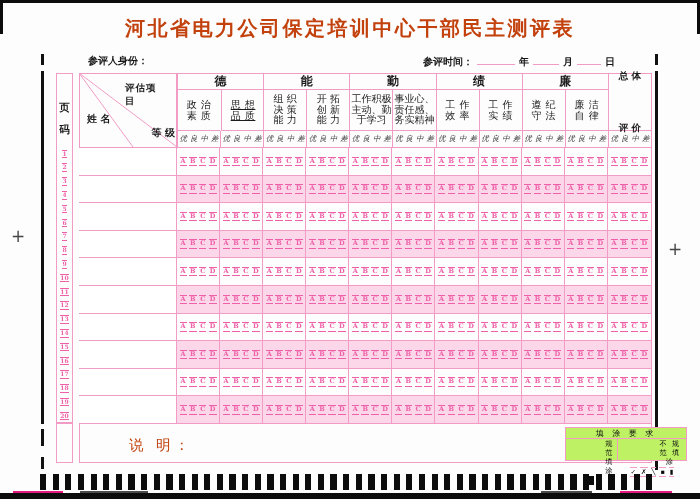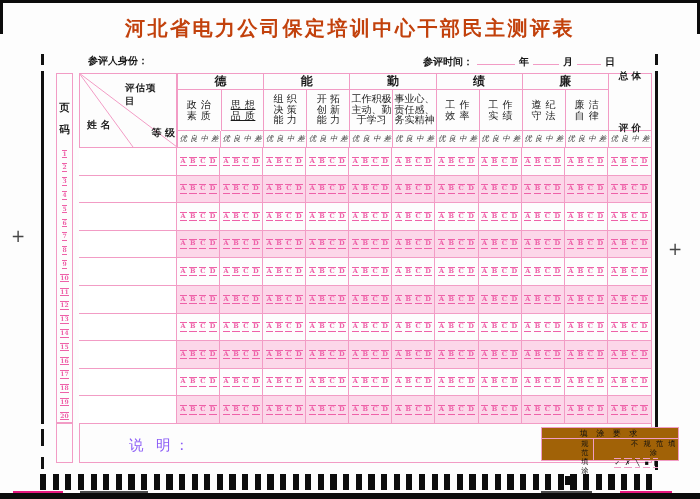--- a/index.html
+++ b/index.html
@@ -37,21 +37,21 @@
   .page-col { position:absolute; left:0; top:0; width:17px; height:350px; border:1px solid var(--line); }
   .page-col-foot { position:absolute; left:0; top:350px; width:17px; height:40px; border:1px solid var(--line); }
   .pc-label { margin-top:22px; text-align:center; font-size:10.5px; font-weight:700; line-height:22px; color:#1c1c1c; }
   .page-nums { position:absolute; left:0; top:74px; width:17px; height:276px; display:flex; flex-direction:column; }
   .pn { flex:1; display:flex; align-items:center; justify-content:center; }
   .pn .ob { font-size:6px; line-height:6.5px; padding:0 0.5px; }
 
   .corner { position:absolute; left:23px; top:0; width:98px; height:74px; border-right:1px solid var(--line); }
   .corner svg { position:absolute; left:0; top:0; }
   .c-top { position:absolute; right:11px; top:9px; font-size:9.5px; font-weight:700; letter-spacing:1px;margin-left:46px; }
-  .c-bl { position:absolute; left:8px; bottom:15px; font-size:10px; font-weight:700; }
+  .c-bl { position:absolute; left:8px; bottom:21px; font-size:10px; font-weight:700; }
   .c-br { position:absolute; right:1px; bottom:7px; font-size:10px; font-weight:700; }
 
   .cat { position:absolute; top:0; height:17px; border-left:1px solid var(--line); border-bottom:1px solid var(--line);
          display:flex; align-items:center; justify-content:center; font-size:12px; font-weight:700; }
   .sub { position:absolute; top:17px; height:41px; border-left:1px solid var(--line); border-bottom:1px solid var(--line);
          display:flex; flex-direction:column; align-items:center; justify-content:center;
          font-size:10px; line-height:11px; letter-spacing:0.5px; }
   .sub.tight { font-size:10px; line-height:10.5px; letter-spacing:0; }
   .overall { position:absolute; top:0; height:58px; border-left:1px solid var(--line); border-bottom:1px solid var(--line);
              display:flex; flex-direction:column; align-items:center; justify-content:center;
@@ -62,23 +62,23 @@
   .body-rows { position:absolute; left:23px; top:74px; width:573px; height:276px; border-top:1px solid var(--line); }
   .brow { display:flex; height:27.6px; border-bottom:1px solid var(--line); }
   .brow:last-child { border-bottom:none; }
   .namecell { width:98px; border-right:1px solid var(--line); background:#fff; }
   .grp { width:43.09px; border-right:1px solid var(--line); display:flex; align-items:center; justify-content:space-evenly; }
   .grp:last-child { border-right:none; }
   .brow.pink .grp { background:var(--rowbg); }
 
   
   .notes-row { position:absolute; left:23px; top:350px; width:573px; height:40px; border-top:1px solid var(--line); }
-  .notes-label { position:absolute; left:50px; top:12px; font-size:14.5px; letter-spacing:4px; color:#8b5cf6; }
+  .notes-label { position:absolute; left:50px; top:12px; font-size:14.5px; letter-spacing:4px; color:#c2410c; }
   .notes-lines { position:absolute; left:134px; top:3px; font-size:9.3px; line-height:17px; color:#101010; letter-spacing:0.3px; }
-  .fillspec { position:absolute; left:462px; top:3px; width:138px; height:34px; border:1px solid var(--line); background:#a16207; }
+  .fillspec { position:absolute; left:486px; top:3px; width:122px; height:34px; border:1px solid var(--line); background:#bef264; }
   .fs-title { height:11px; border-bottom:1px solid var(--line); text-align:center; font-size:8px; letter-spacing:3px; line-height:11px; color:#101010; }
   .fs-cols { display:flex; height:21px; }
   .fs-good { width:52px; border-right:1px solid var(--line); text-align:center; }
   .fs-bad  { flex:1; text-align:center; }
   .fs-cap { font-size:7.2px; letter-spacing:1.5px; line-height:9px; color:#101010;margin-left:36px; }
   .fs-goodmark { width:4.5px; height:9px; background:#0c0c0c; margin:1px auto 0; }
   .badmarks { display:flex; justify-content:center; gap:3px; margin-top:0.5px; }
   .badmark { border-top:1px solid var(--line); border-bottom:1px solid var(--line);
              font-size:6.5px; line-height:8px; padding:0 1px; color:#0c0c0c; }
 

